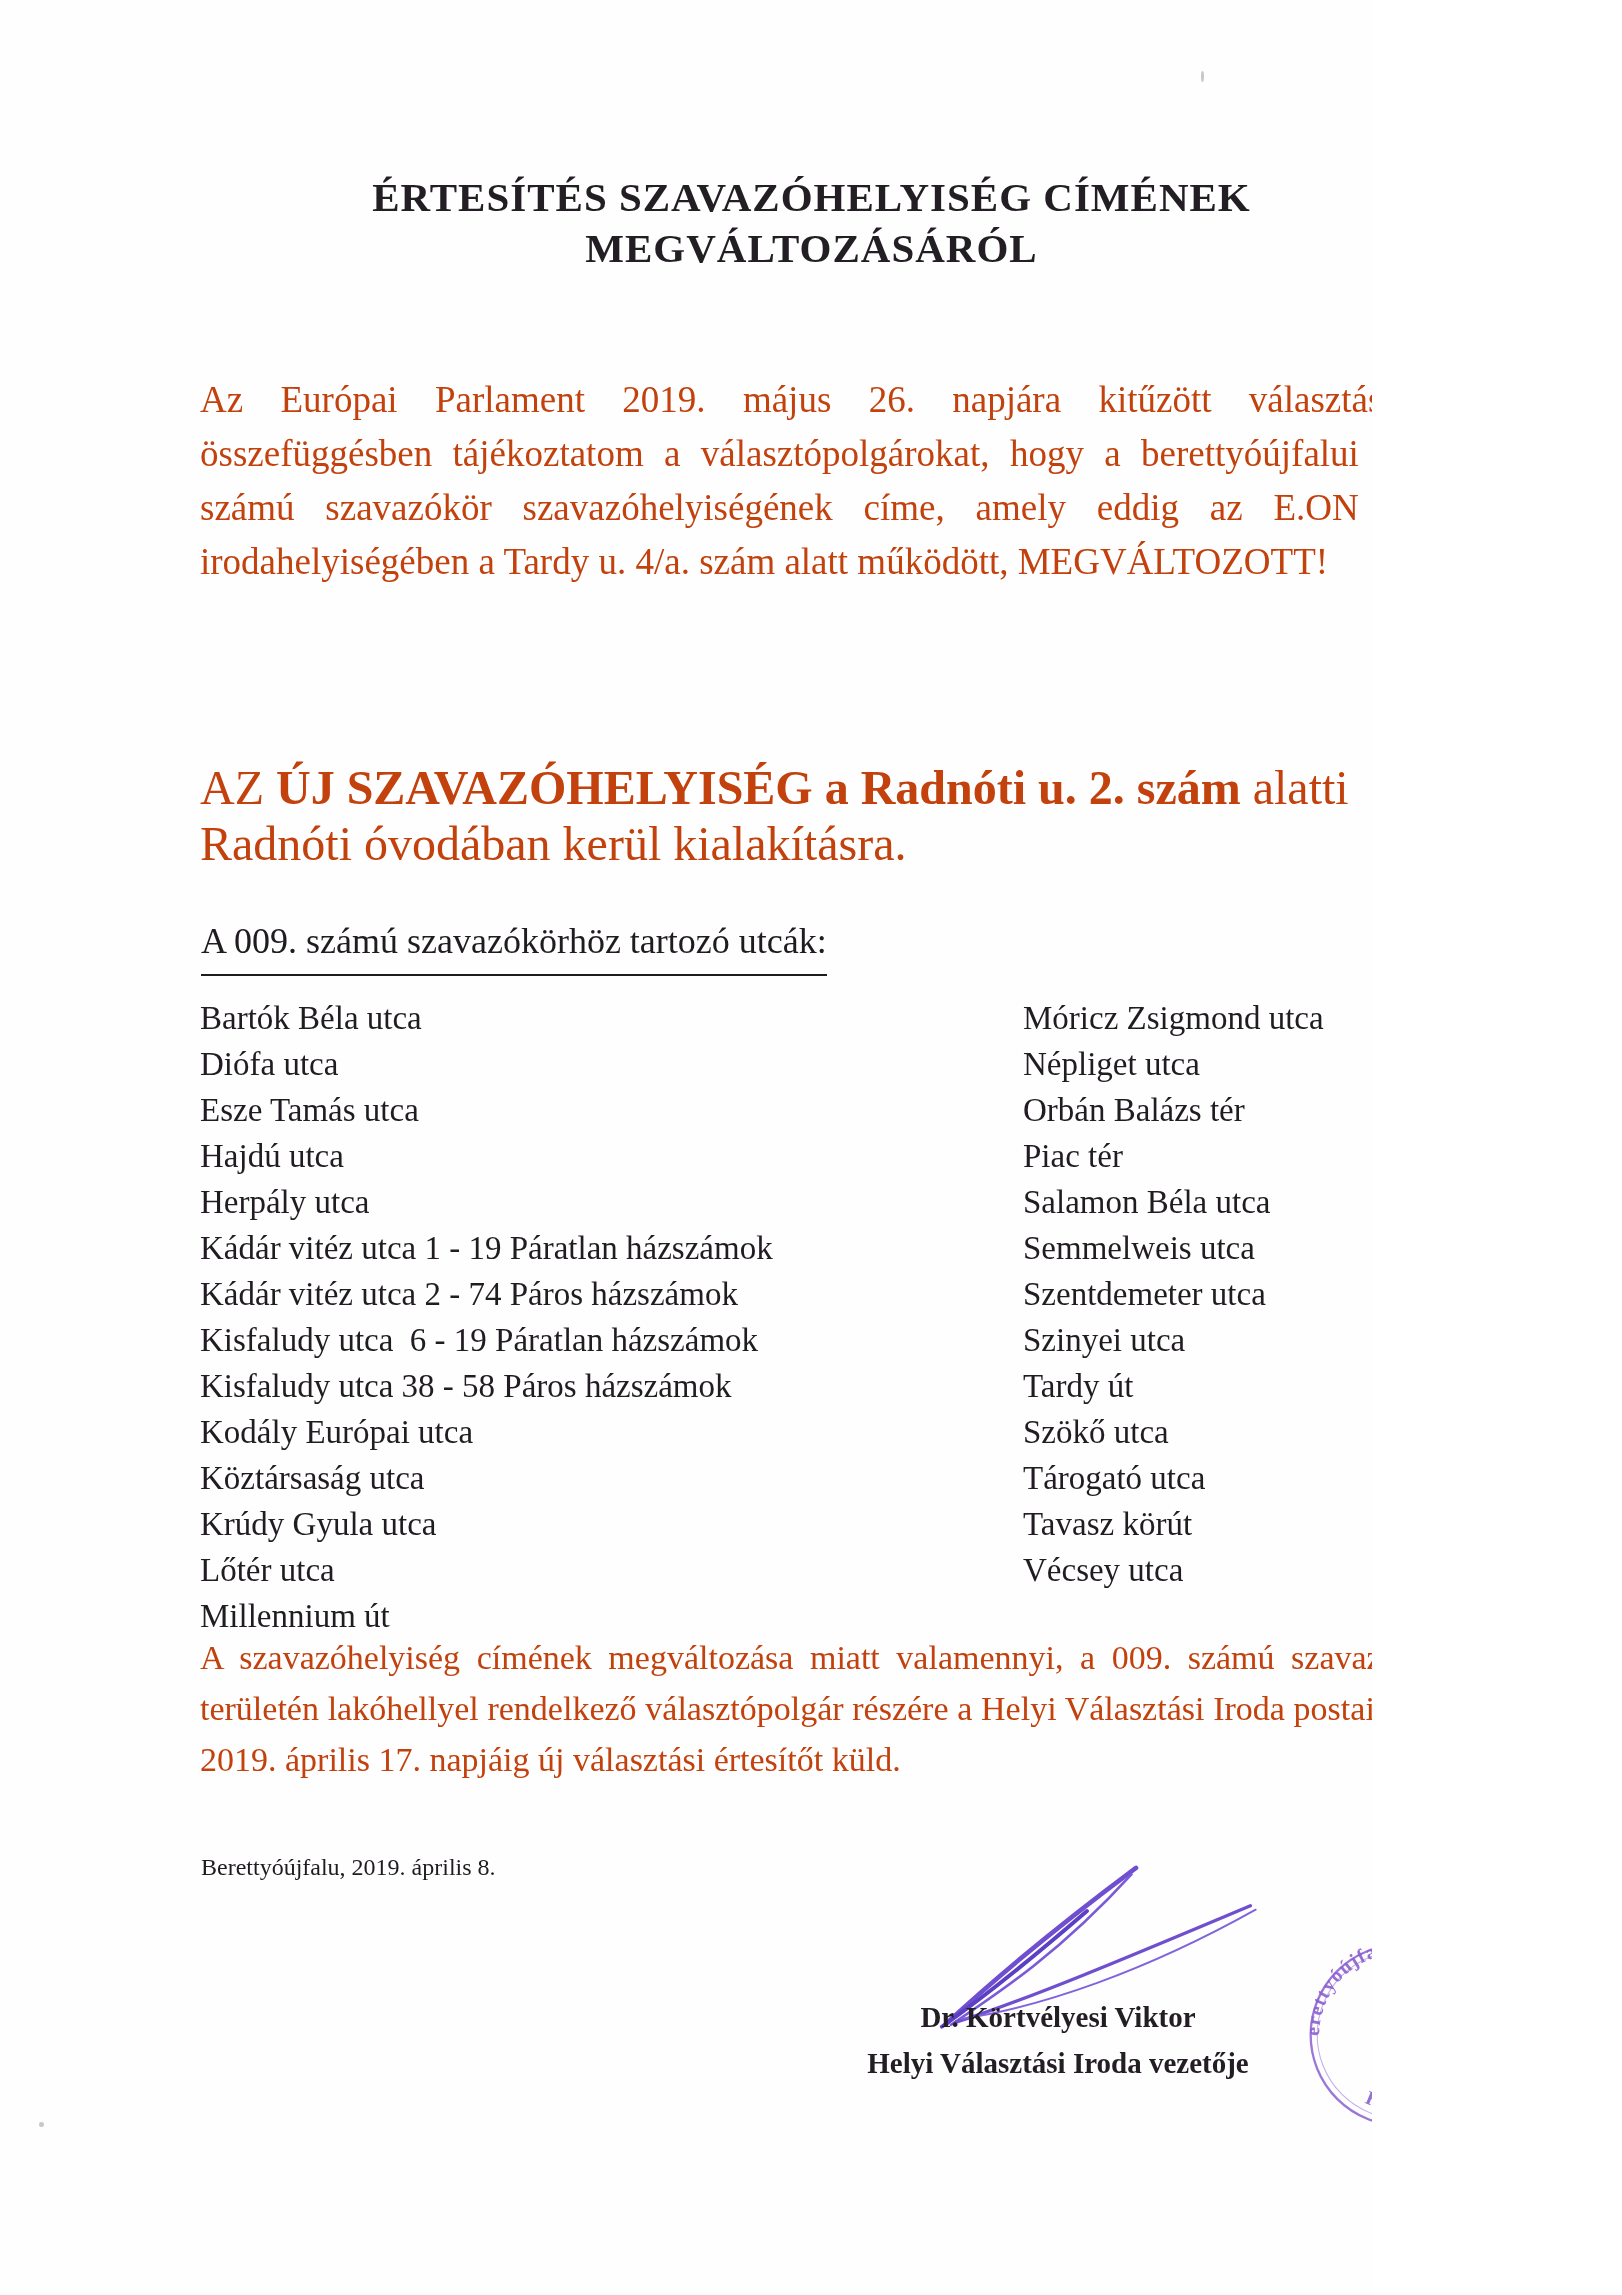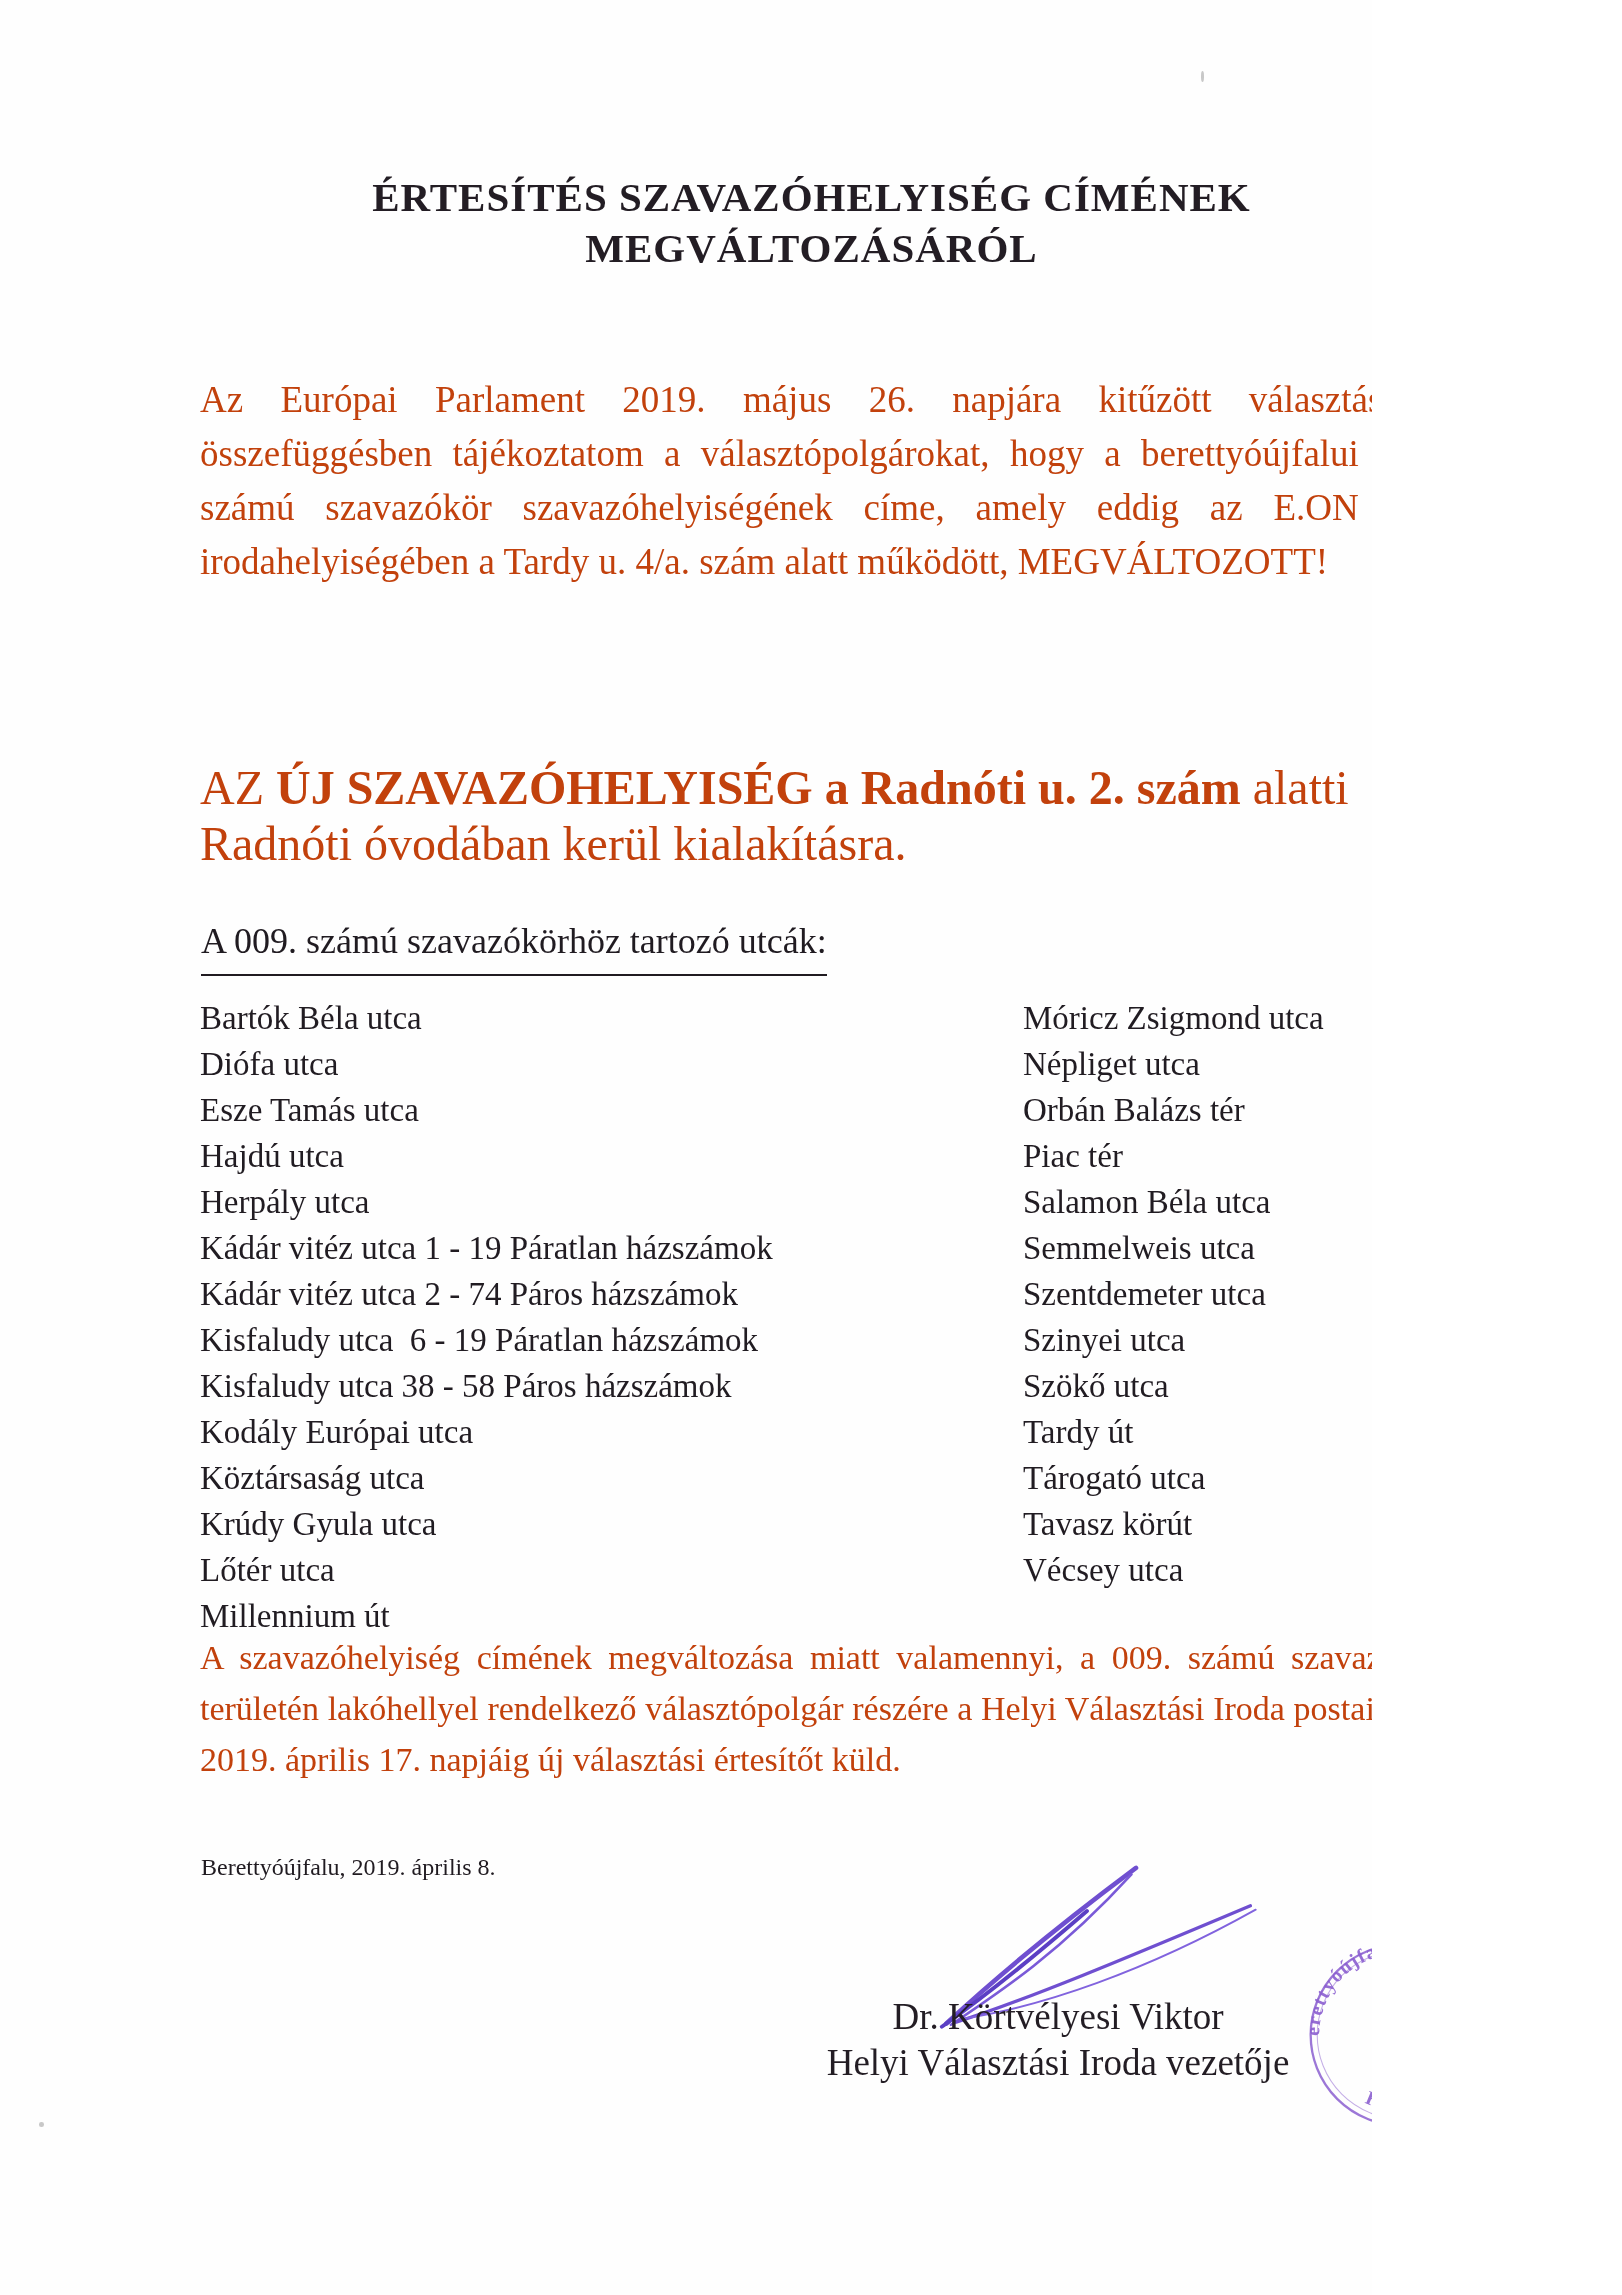--- a/index.html
+++ b/index.html
@@ -108,22 +108,22 @@
 
   
   .signature-block {
     position: absolute;
     left: 796px;
     top: 1994px;
     width: 524px;
     text-align: center;
   }
   .sig-name, .sig-role {
-    font-weight: normal;
-    font-size: 37px;
+    font-weight: bold;
+    font-size: 29px;
     line-height: 46px;
     color: #231d24;
   }
 
   
   .sig-scribble {
     position: absolute;
     left: 910px;
     top: 1860px;
     width: 367px;
@@ -181,22 +181,22 @@
     </div>
     <div class="street-col right">
       <div class="street-item">Móricz Zsigmond utca</div>
       <div class="street-item">Népliget utca</div>
       <div class="street-item">Orbán Balázs tér</div>
       <div class="street-item">Piac tér</div>
       <div class="street-item">Salamon Béla utca</div>
       <div class="street-item">Semmelweis utca</div>
       <div class="street-item">Szentdemeter utca</div>
       <div class="street-item">Szinyei utca</div>
+      <div class="street-item">Tardy út</div>
       <div class="street-item">Szökő utca</div>
-      <div class="street-item">Tardy út</div>
       <div class="street-item">Tárogató utca</div>
       <div class="street-item">Tavasz körút</div>
       <div class="street-item">Vécsey utca</div>
     </div>
   </div>
 
   <div class="para p4">A szavazóhelyiség címének megváltozása miatt valamennyi, a 009. számú szavazókör területén lakóhellyel rendelkező választópolgár részére a Helyi Választási Iroda postai úton 2019. április 17. napjáig új választási értesítőt küld.</div>
 
   <div class="dateline">Berettyóújfalu, 2019. április 8.</div>
 

